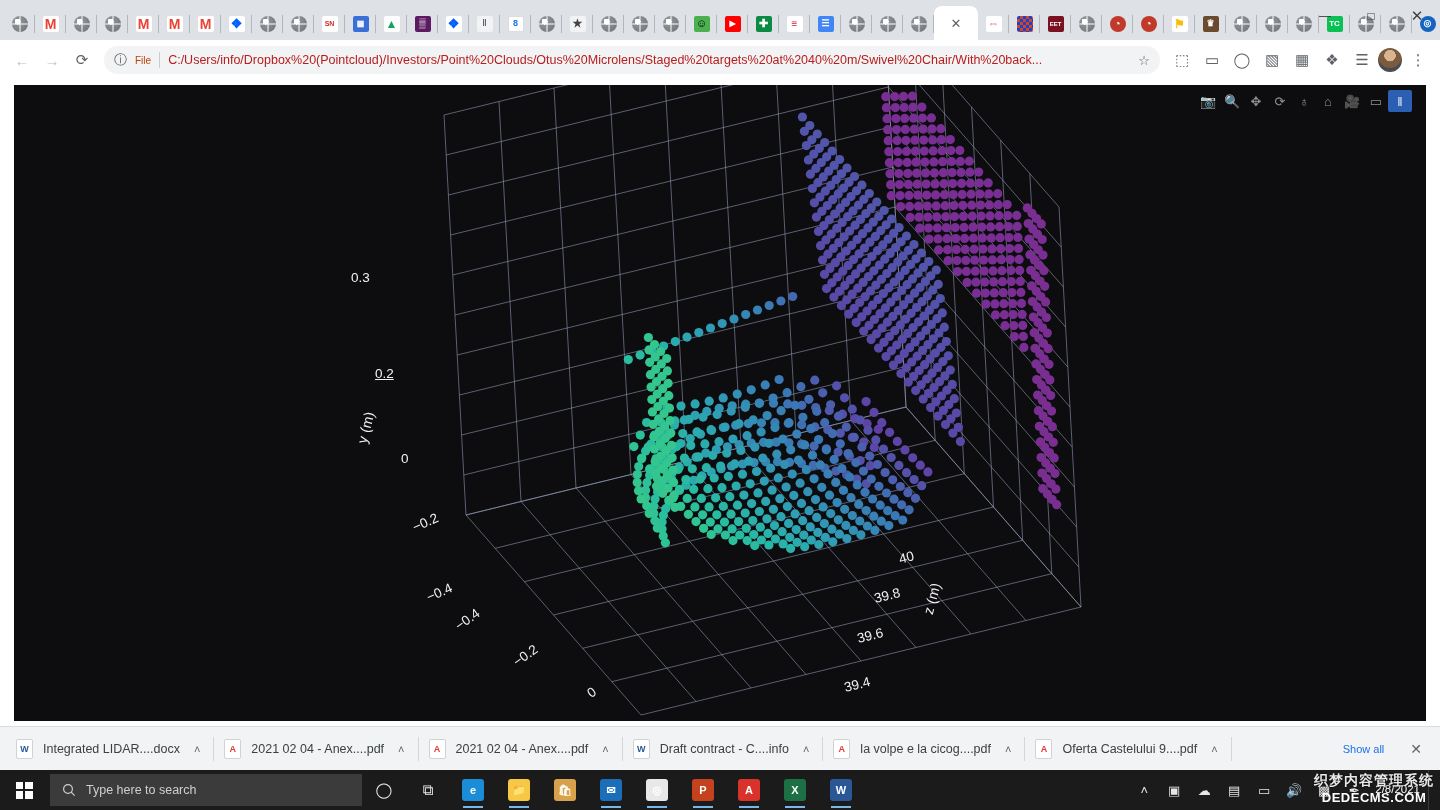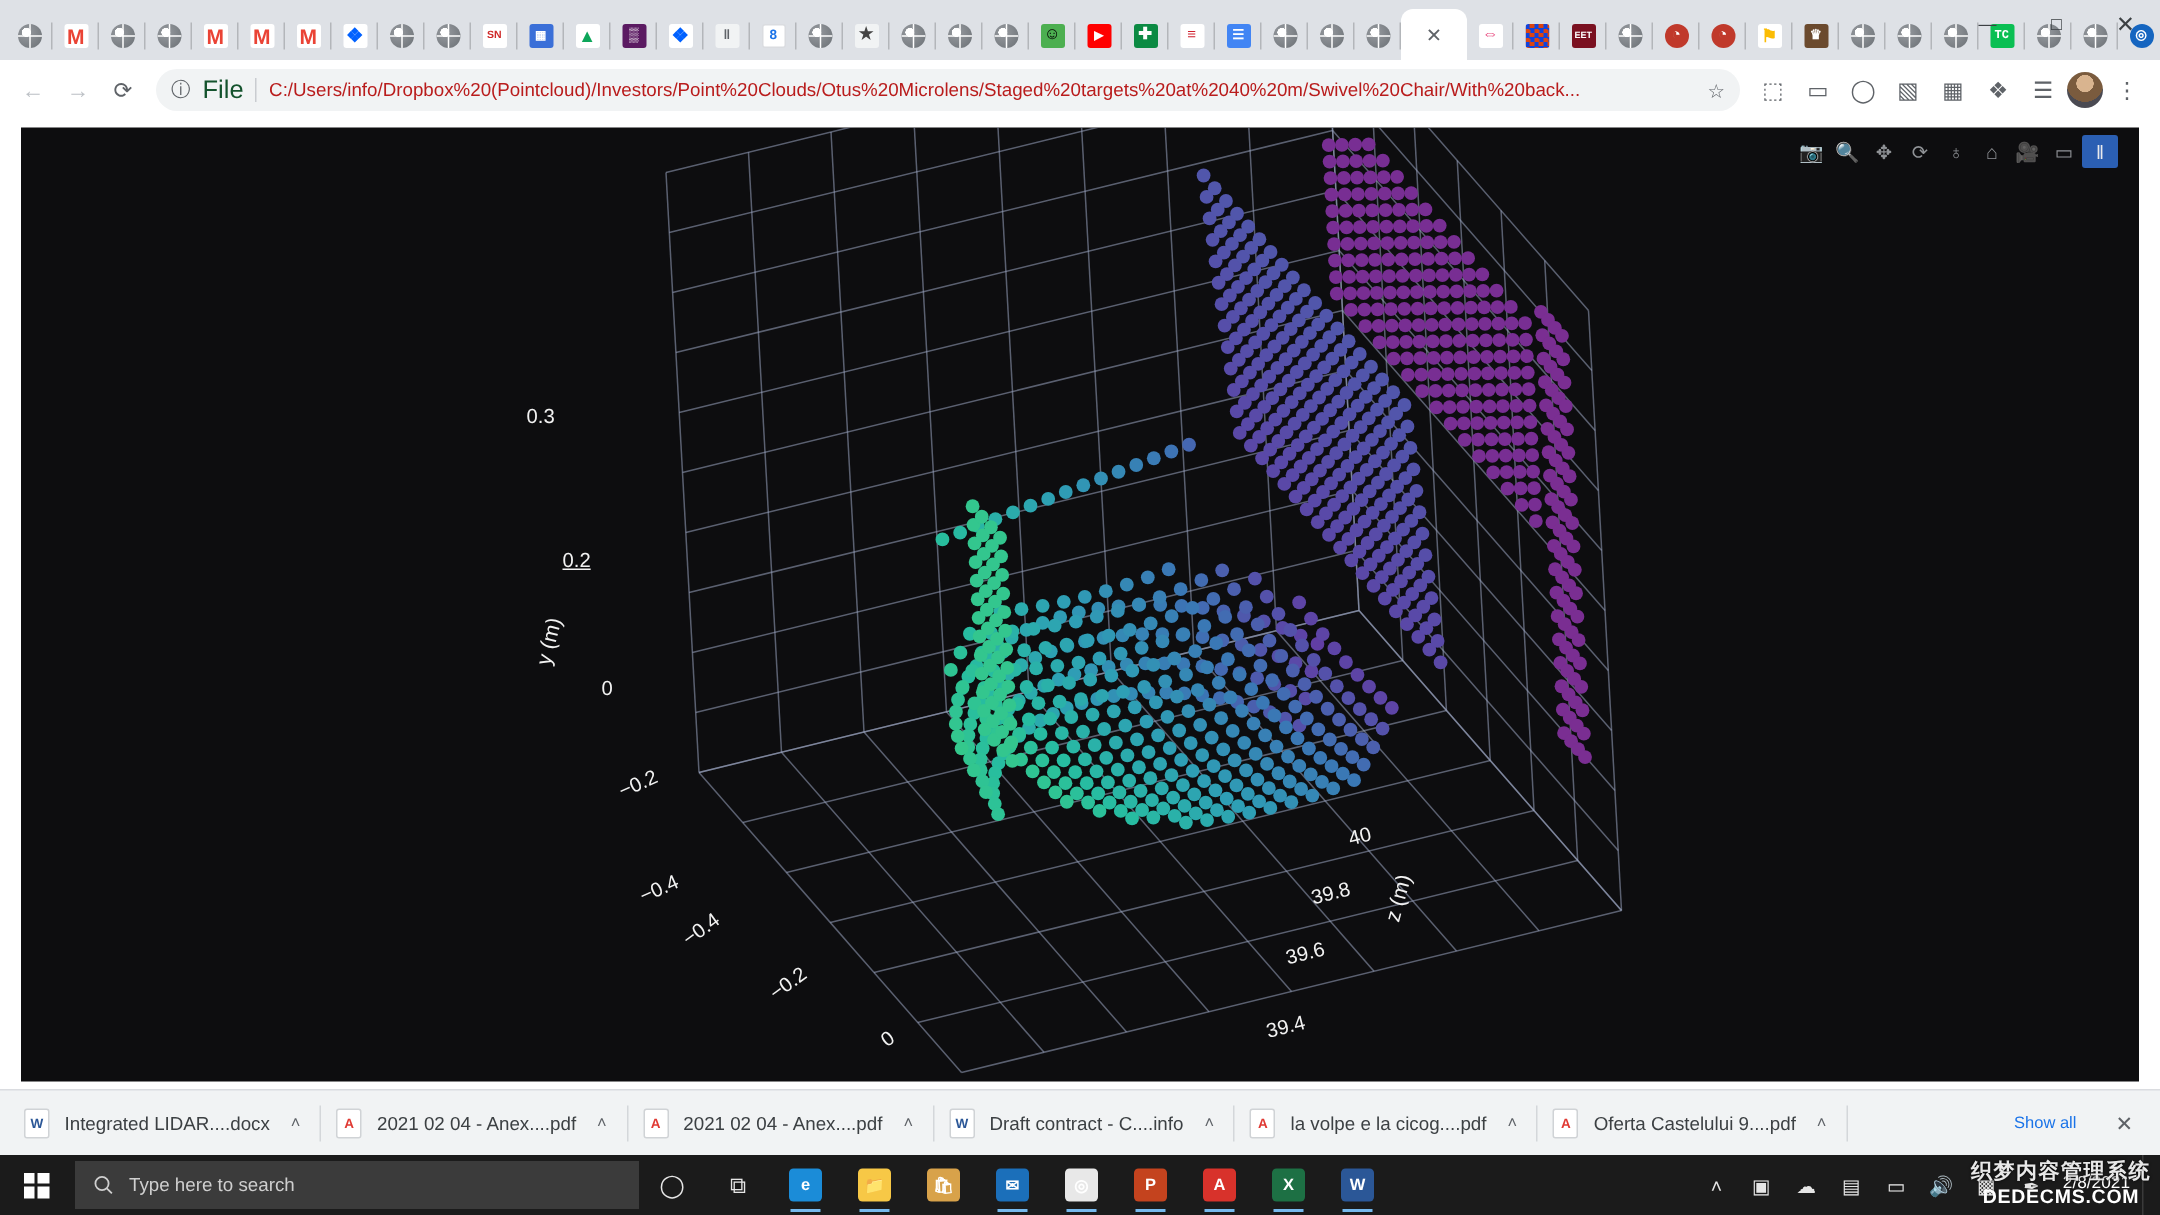--- a/index.html
+++ b/index.html
@@ -77,21 +77,21 @@
   .fav.docs { background: #4285f4; color: #fff; font-size: 9px; }
   .fav.pinkarrow { background: #fff; color: #e8467c; font-size: 11px; }
   .fav.checker {
     background:
       repeating-conic-gradient(#d41 0% 25%, #14d 0% 50%) 0 0/6px 6px;
   }
   .fav.eet { background: #7a1020; color: #fff; font-size: 6px; font-weight: 700; }
   .fav.red-circ { background: #c0392b; border-radius: 50%; color: #fff; font-size: 10px; }
   .fav.pin { background: #fff; color: #fbbc04; font-size: 12px; }
   .fav.brown { background: #6b4a2e; border-radius: 2px; color:#fff; font-size:9px;}
-  .fav.tc { background: #0abf53; color: #fff; font-size: 8px; font-weight: 700; font-family: Liberation Mono, monospace; }
+  .fav.tc { background: #0abf53; color: #fff; font-size: 8px; font-weight: 700; }
   .fav.blue-circ { background: #1565c0; border-radius: 50%; color: #fff; font-size: 9px; }
   .tab-close {
     color: #5f6368; font-size: 13px; line-height: 1;
   }
 
   .wincontrols {
     position: absolute; right: 0; top: 0; height: 32px; display: flex;
   }
   .wc { width: 46px; height: 32px; display: flex; align-items: center; justify-content: center;
         color: #3c4043; font-size: 12px; }
@@ -107,21 +107,21 @@
     display: flex; align-items: center; justify-content: center;
     color: #5f6368; font-size: 15px; flex: 0 0 auto;
   }
   .tbtn.disabled { color: #bdc1c6; }
   .omnibox {
     flex: 1 1 auto; height: 28px; background: #f1f3f4; border-radius: 14px;
     display: flex; align-items: center; padding: 0 10px; gap: 8px;
     margin: 0 6px; min-width: 0;
   }
   .omni-info { color: #5f6368; font-size: 13px; flex: 0 0 auto; }
-  .omni-scheme { color: #14532d; font-size: 17px; flex: 0 0 auto; }
+  .omni-scheme { color: #c2410c; font-size: 10px; flex: 0 0 auto; }
   .omni-sep { width: 1px; height: 16px; background: #c9ccd0; flex: 0 0 auto; }
   .omni-url {
     color: #b91c1c; font-size: 12.5px; white-space: nowrap; overflow: hidden;
     text-overflow: ellipsis; flex: 1 1 auto; min-width: 0;
   }
   .omni-star { color: #5f6368; font-size: 13px; flex: 0 0 auto; }
   .avatar {
     width: 24px; height: 24px; border-radius: 50%;
     background: radial-gradient(circle at 50% 32%, #d9b48f 0 28%, #7a5b3e 29% 60%, #4a4a52 61% 100%);
     flex: 0 0 auto;
@@ -196,21 +196,21 @@
   }
   .start {
     width: 48px; height: 40px; display: flex; align-items: center; justify-content: center;
   }
   .winlogo {
     width: 17px; height: 17px;
     display: grid; grid-template-columns: 1fr 1fr; grid-template-rows: 1fr 1fr; gap: 2px;
   }
   .winlogo i { background: #fff; display: block; }
   .searchbox {
-    width: 376px; height: 32px; background: #3b3b3b; margin-left: 2px;
+    width: 312px; height: 32px; background: #3b3b3b; margin-left: 2px;
     display: flex; align-items: center; gap: 10px; padding: 0 12px;
     color: #cfcfcf; font-size: 12.5px;
   }
   .tbicon {
     width: 44px; height: 40px; display: flex; align-items: center; justify-content: center;
     color: #e6e6e6; font-size: 15px; position: relative;
   }
   .tbapp { width: 46px; height: 40px; display:flex; align-items:center; justify-content:center; position: relative;}
   .tbapp .sq { width: 22px; height: 22px; border-radius: 3px; display:flex; align-items:center; justify-content:center; font-size:11px; font-weight:700; color:#fff;}
   .tbapp.open::after {

